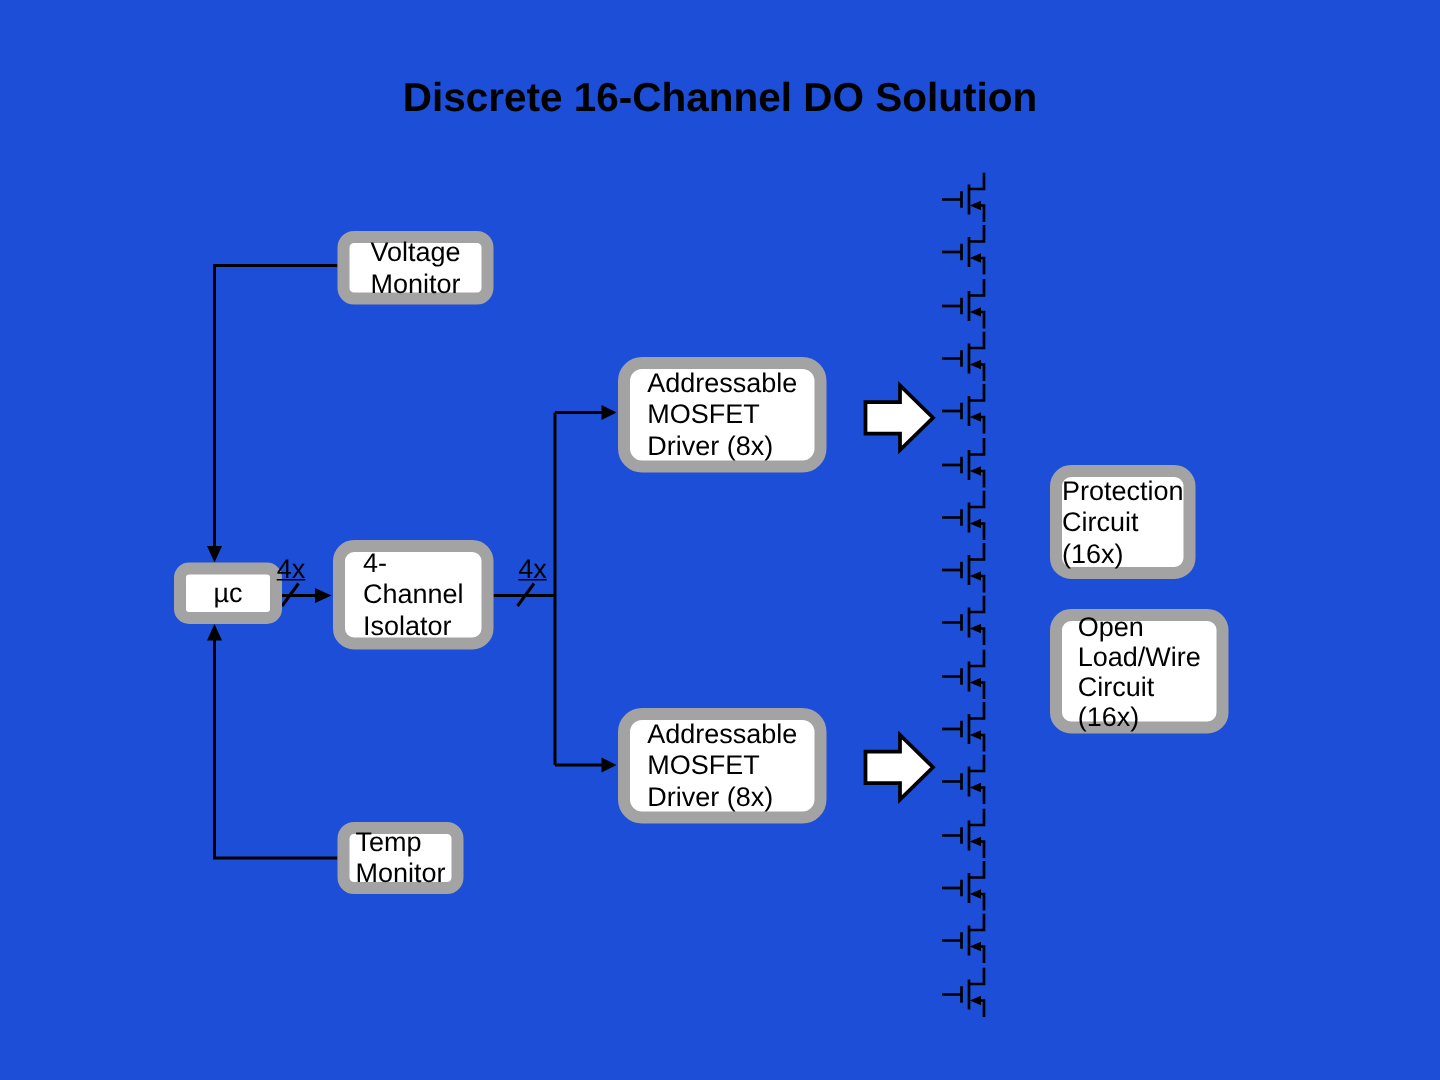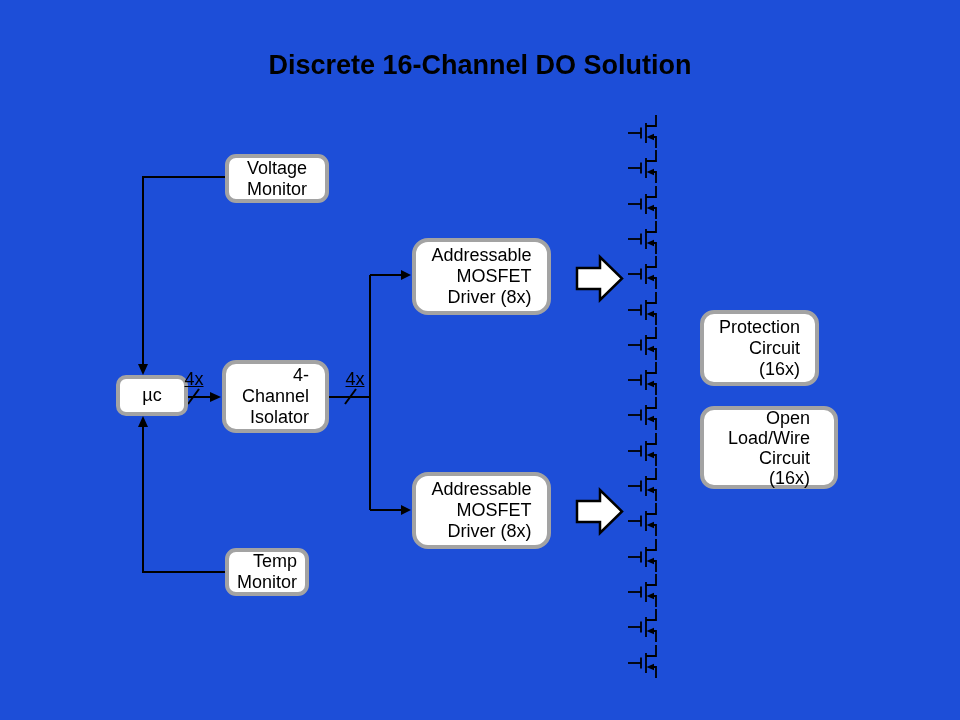--- a/index.html
+++ b/index.html
@@ -12,32 +12,32 @@
     position:absolute;left:0;right:0;top:50px;margin:0;
     text-align:center;font-size:27px;font-weight:bold;line-height:30px;
   }
   .wires{position:absolute;left:0;top:0;width:960px;height:720px;}
   .wires path.wire{stroke:#000;stroke-width:2;fill:none;}
   .wires path.slash{stroke:#000;stroke-width:2;fill:none;}
   .wires polygon.head{fill:#000;stroke:none;}
   .wires path.blockarrow{fill:#ffffff;stroke:#000;stroke-width:2.5;stroke-linejoin:miter;}
   .box{
     position:absolute;box-sizing:border-box;background:#ffffff;
-    border:4px solid #a3a3a3;border-radius:12px;
+    border:8px solid #a3a3a3;border-radius:12px;
     display:flex;align-items:center;justify-content:center;
-    text-align:right;font-size:18px;line-height:21px;white-space:pre-line;
+    text-align:left;font-size:18px;line-height:21px;white-space:pre-line;
   }
   .b-uc{left:116px;top:375px;width:72px;height:41px;border-radius:10px;}
   .b-vm{left:225px;top:154px;width:104px;height:49px;border-radius:11px;}
   .b-tm{left:225px;top:548px;width:84px;height:48px;border-radius:11px;}
   .b-iso{left:222px;top:360px;width:107px;height:73px;border-radius:14px;}
   .b-drv1{left:412px;top:238px;width:139px;height:77px;border-radius:16px;}
   .b-drv2{left:412px;top:472px;width:139px;height:77px;border-radius:16px;}
-  .b-prot{left:700px;top:310px;width:119px;height:76px;border-radius:14px;}
-  .b-open{left:700px;top:406px;width:138px;height:83px;border-radius:14px;line-height:20px;}
+  .b-prot{left:700px;top:310px;width:97px;height:76px;border-radius:14px;}
+  .b-open{left:700px;top:406px;width:119px;height:83px;border-radius:14px;line-height:20px;}
   .bus-label{
     position:absolute;width:30px;top:369px;height:20px;
     text-align:center;font-size:18px;line-height:20px;text-decoration:underline;
   }
   .bus1{left:179px;}
   .bus2{left:340px;}
   .mosfet-col{position:absolute;left:628px;top:115px;width:30px;height:565px;}
   .mosfet{position:absolute;left:0;}
   .mosfet path{stroke:#000;stroke-width:1.8;fill:none;}
   .mosfet polygon{fill:#000;stroke:none;}

